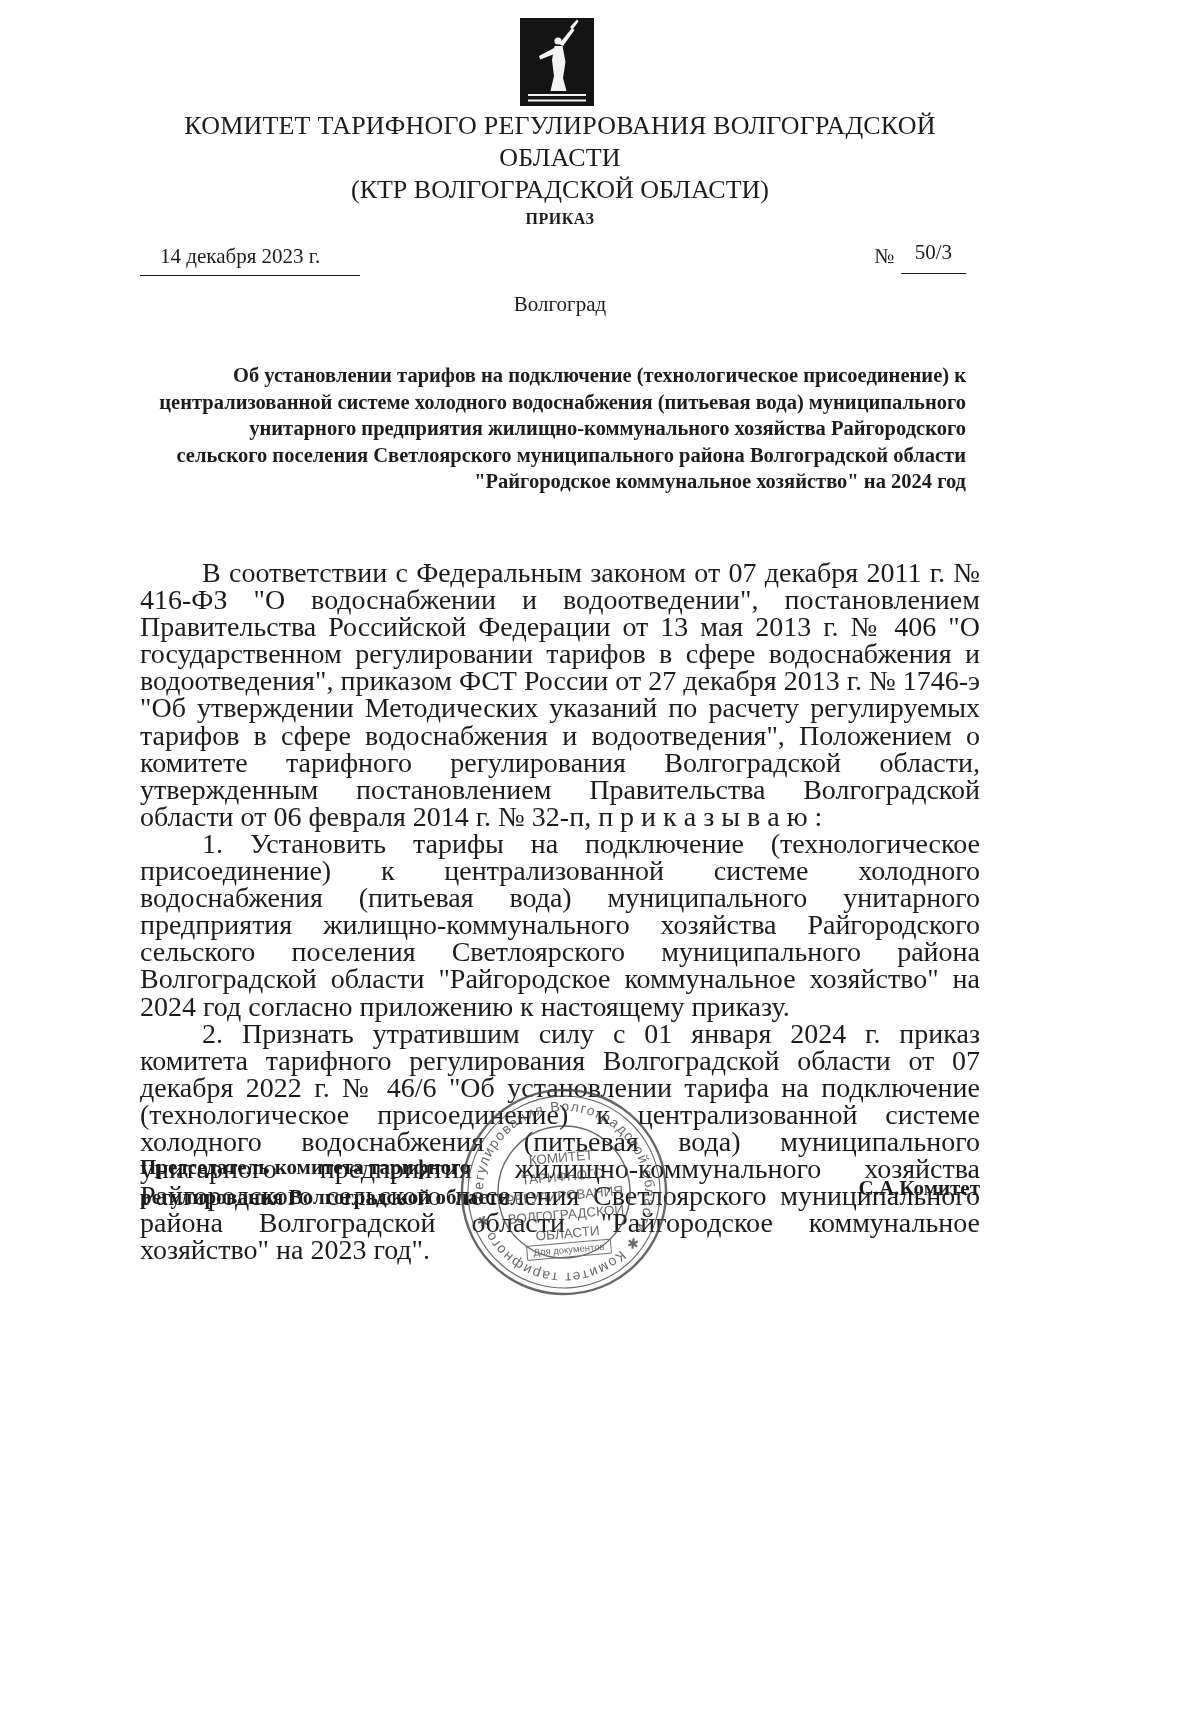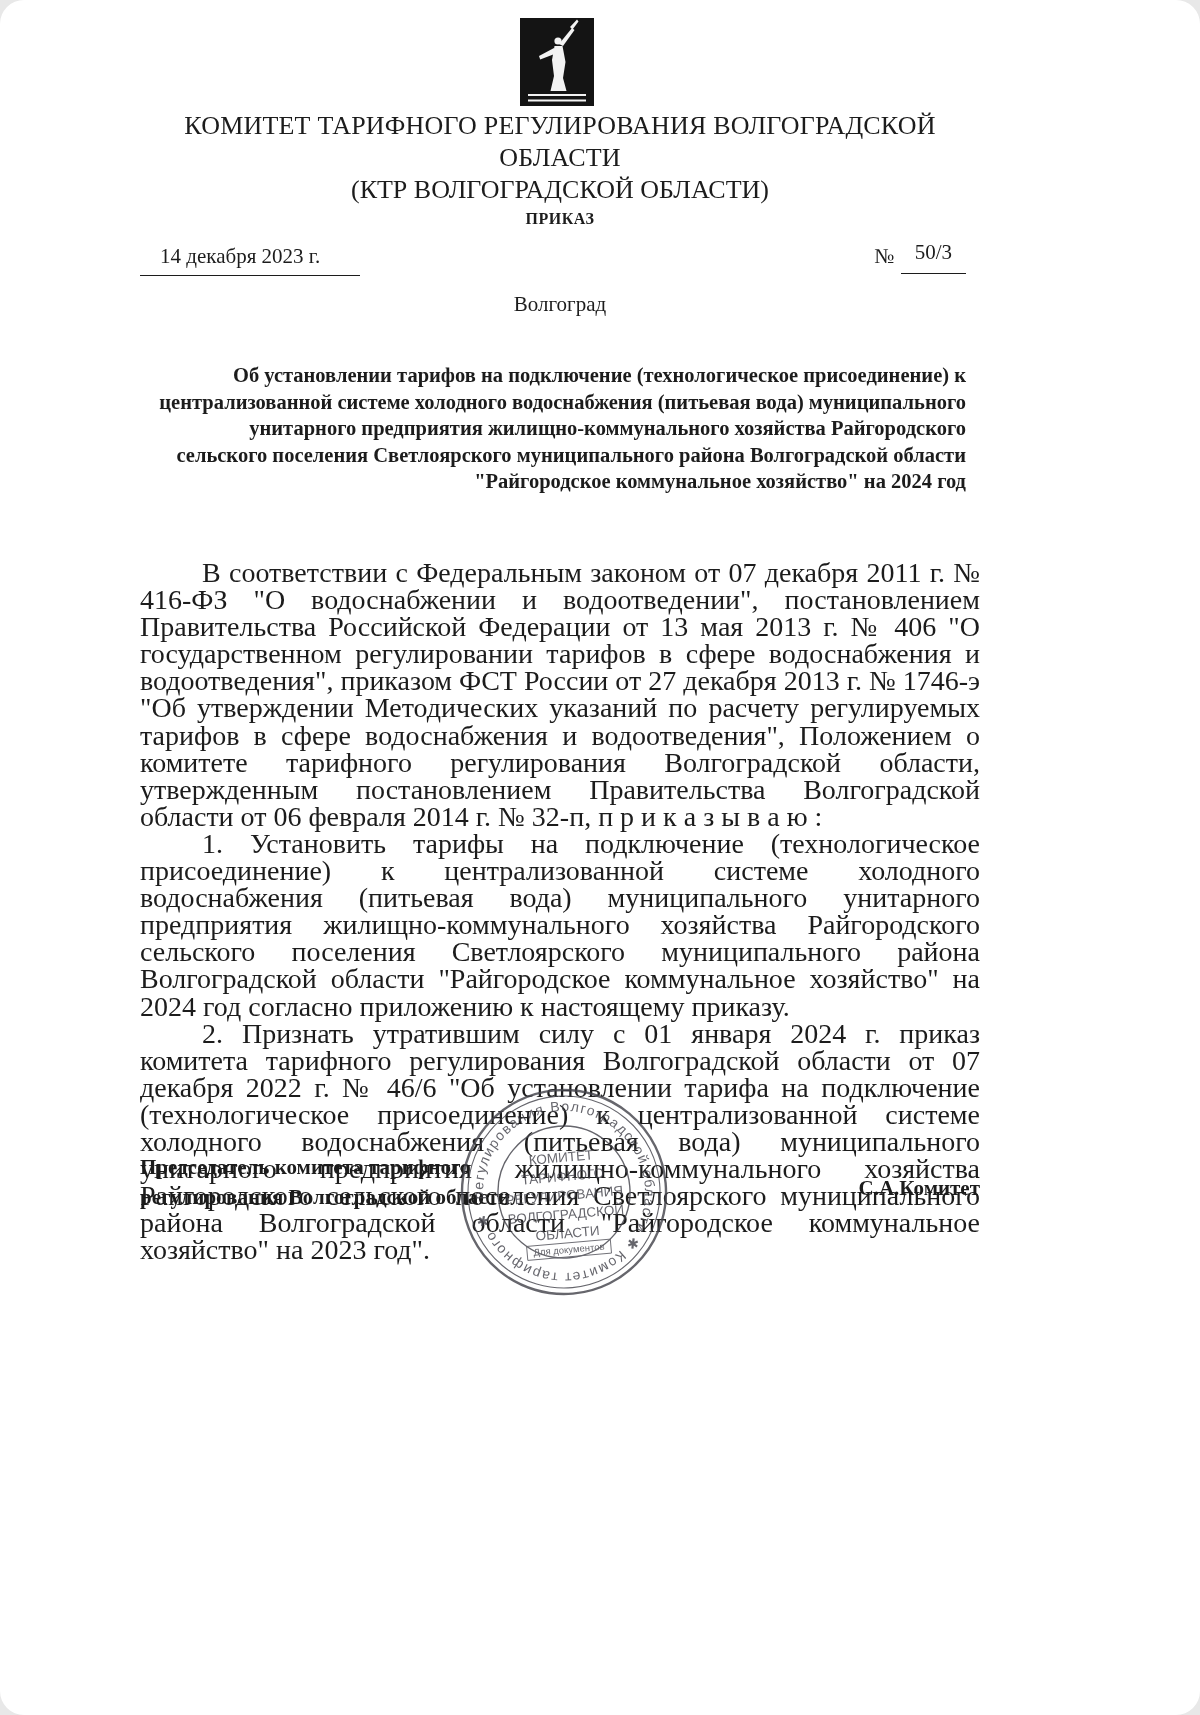--- a/index.html
+++ b/index.html
@@ -4,21 +4,20 @@
 <style>
   html,body{margin:0;padding:0;background:#e8e8e8;}
   .page{
     position:relative;
     width:1200px;height:1715px;
     margin:0 auto;
     background:#ffffff;
     font-family:"Liberation Serif", serif;
     color:#1c1c1c;
     overflow:hidden;
-    border-radius:24px;
   }
   .content{position:absolute;left:140px;top:0;width:840px;height:1715px;}
 
   .emblem{position:absolute;left:380px;top:18px;width:74px;height:88px;}
 
   .org-block{position:absolute;top:110px;left:0;width:840px;text-align:center;}
   .org-line1{font-size:26px;line-height:32px;letter-spacing:0.2px;}
   .org-line2{font-size:26px;line-height:32px;}
 
   .doc-type{position:absolute;top:210px;left:0;width:840px;text-align:center;

